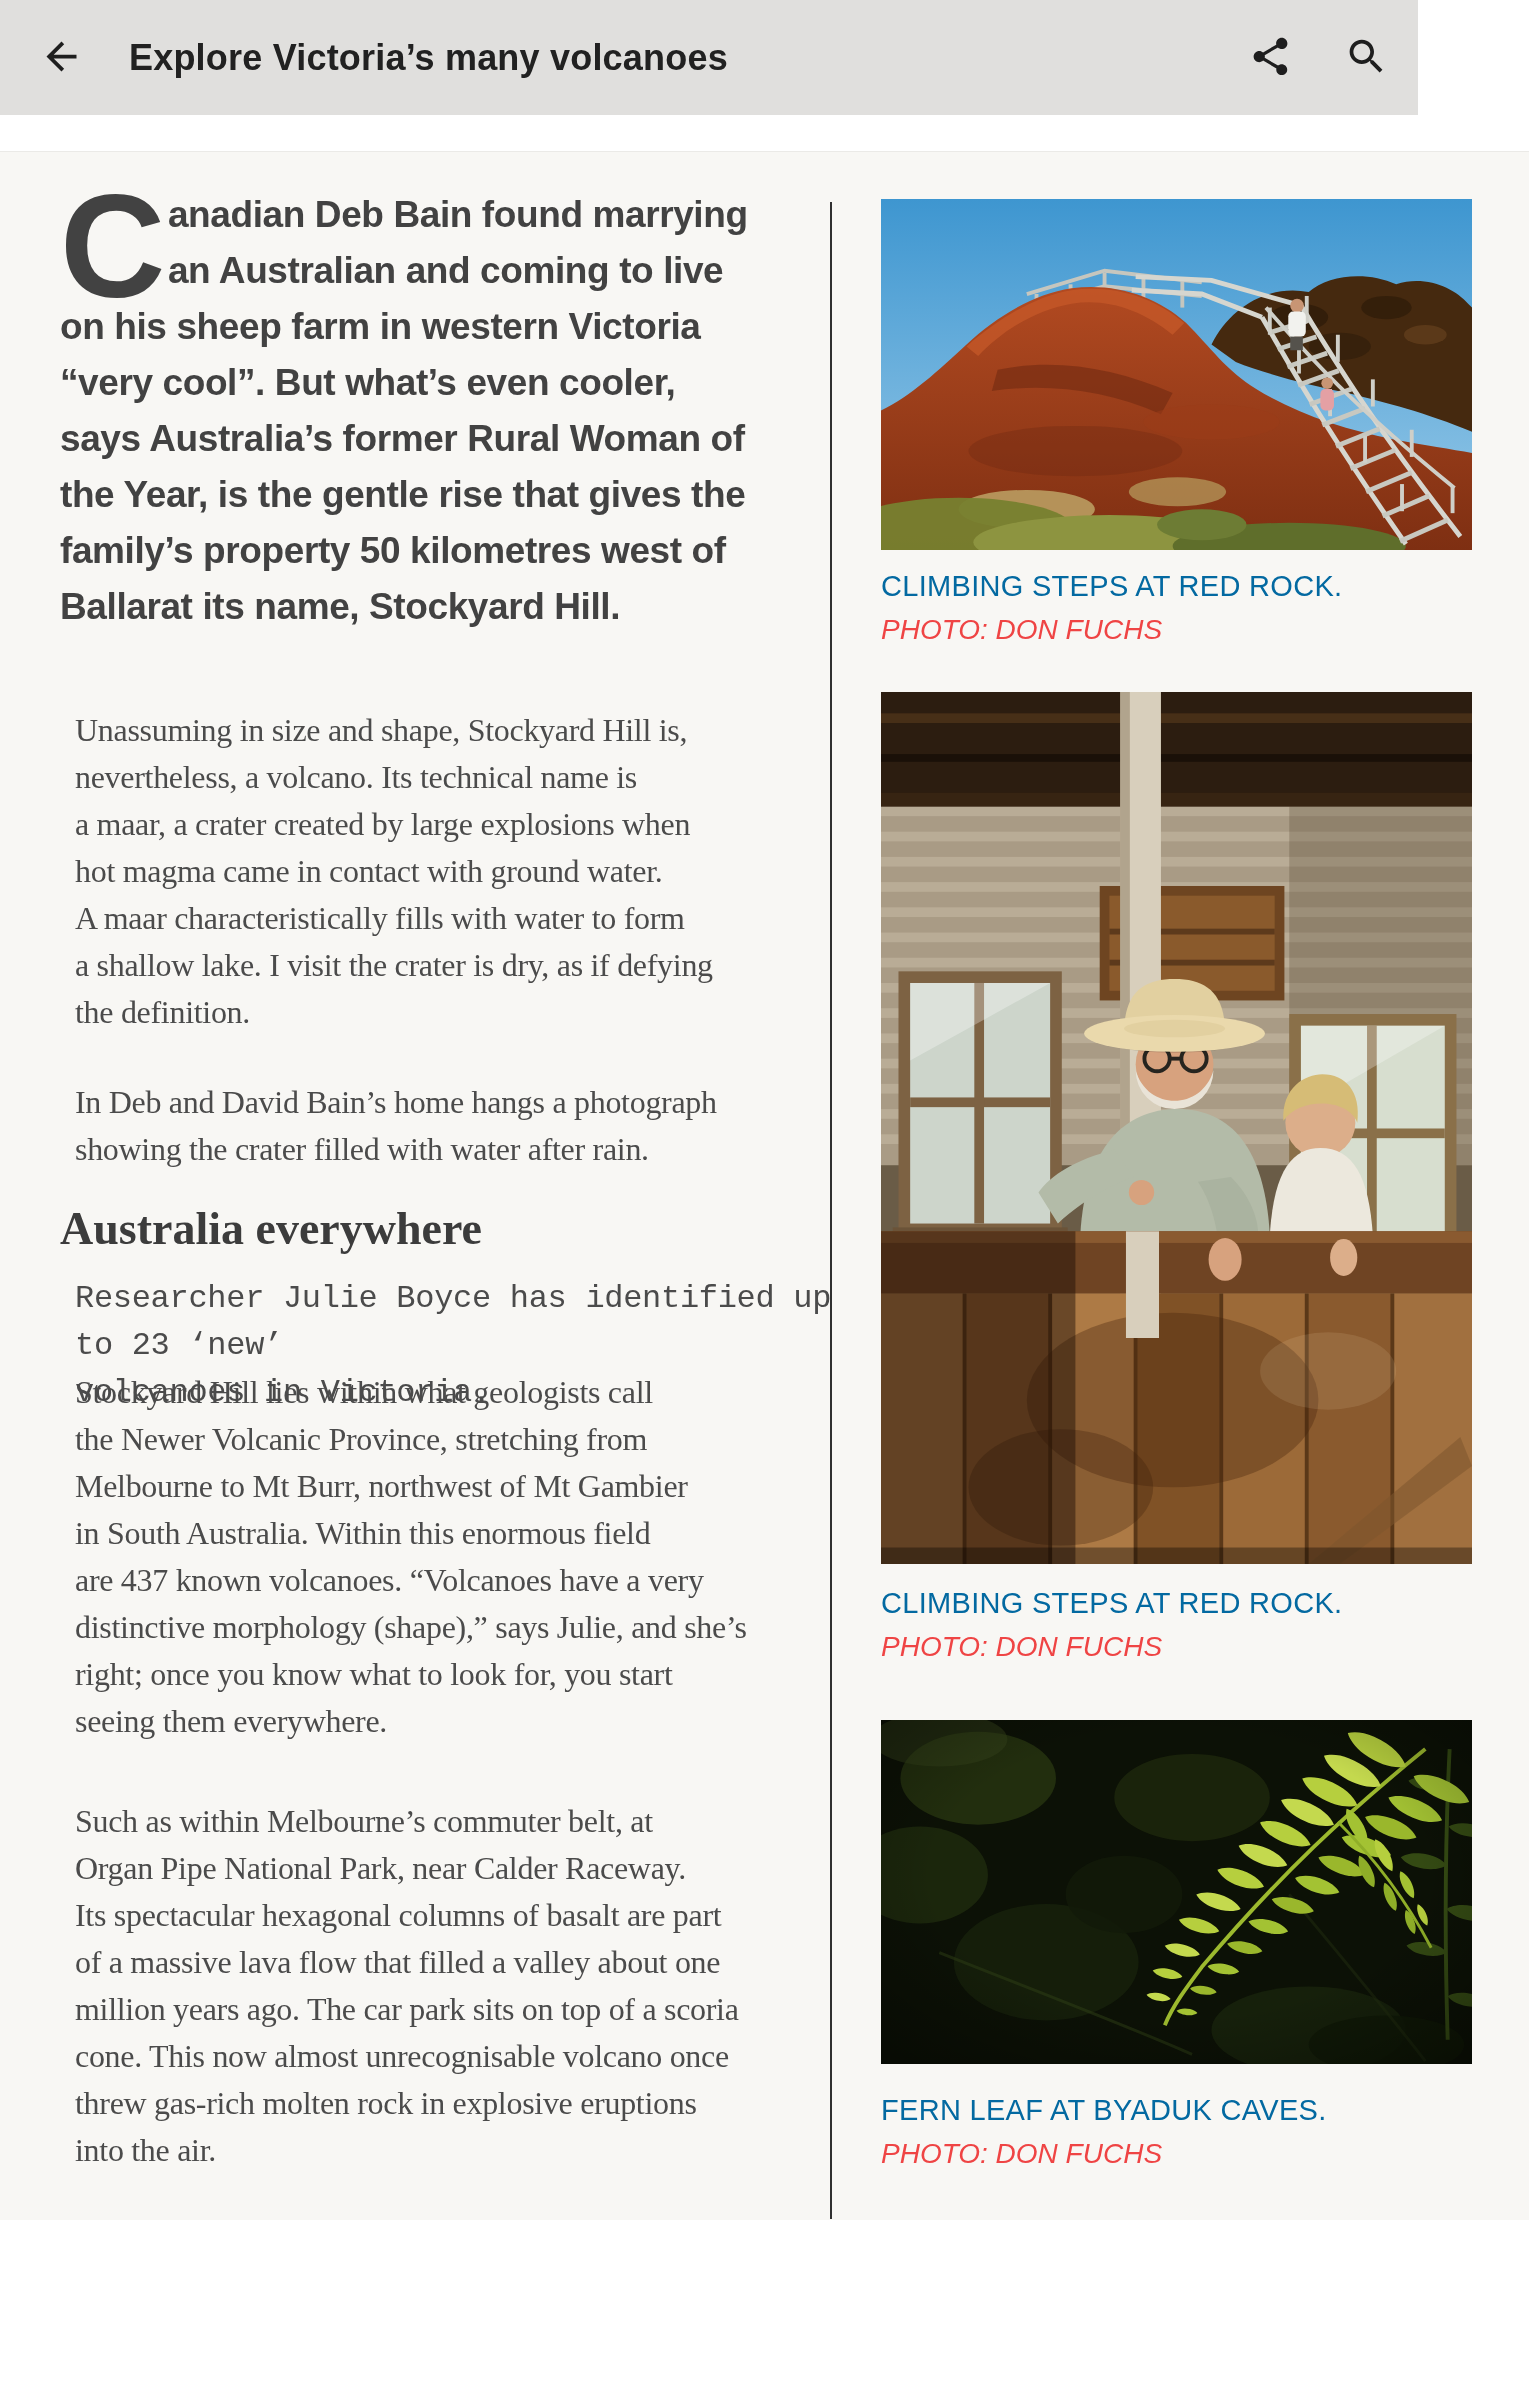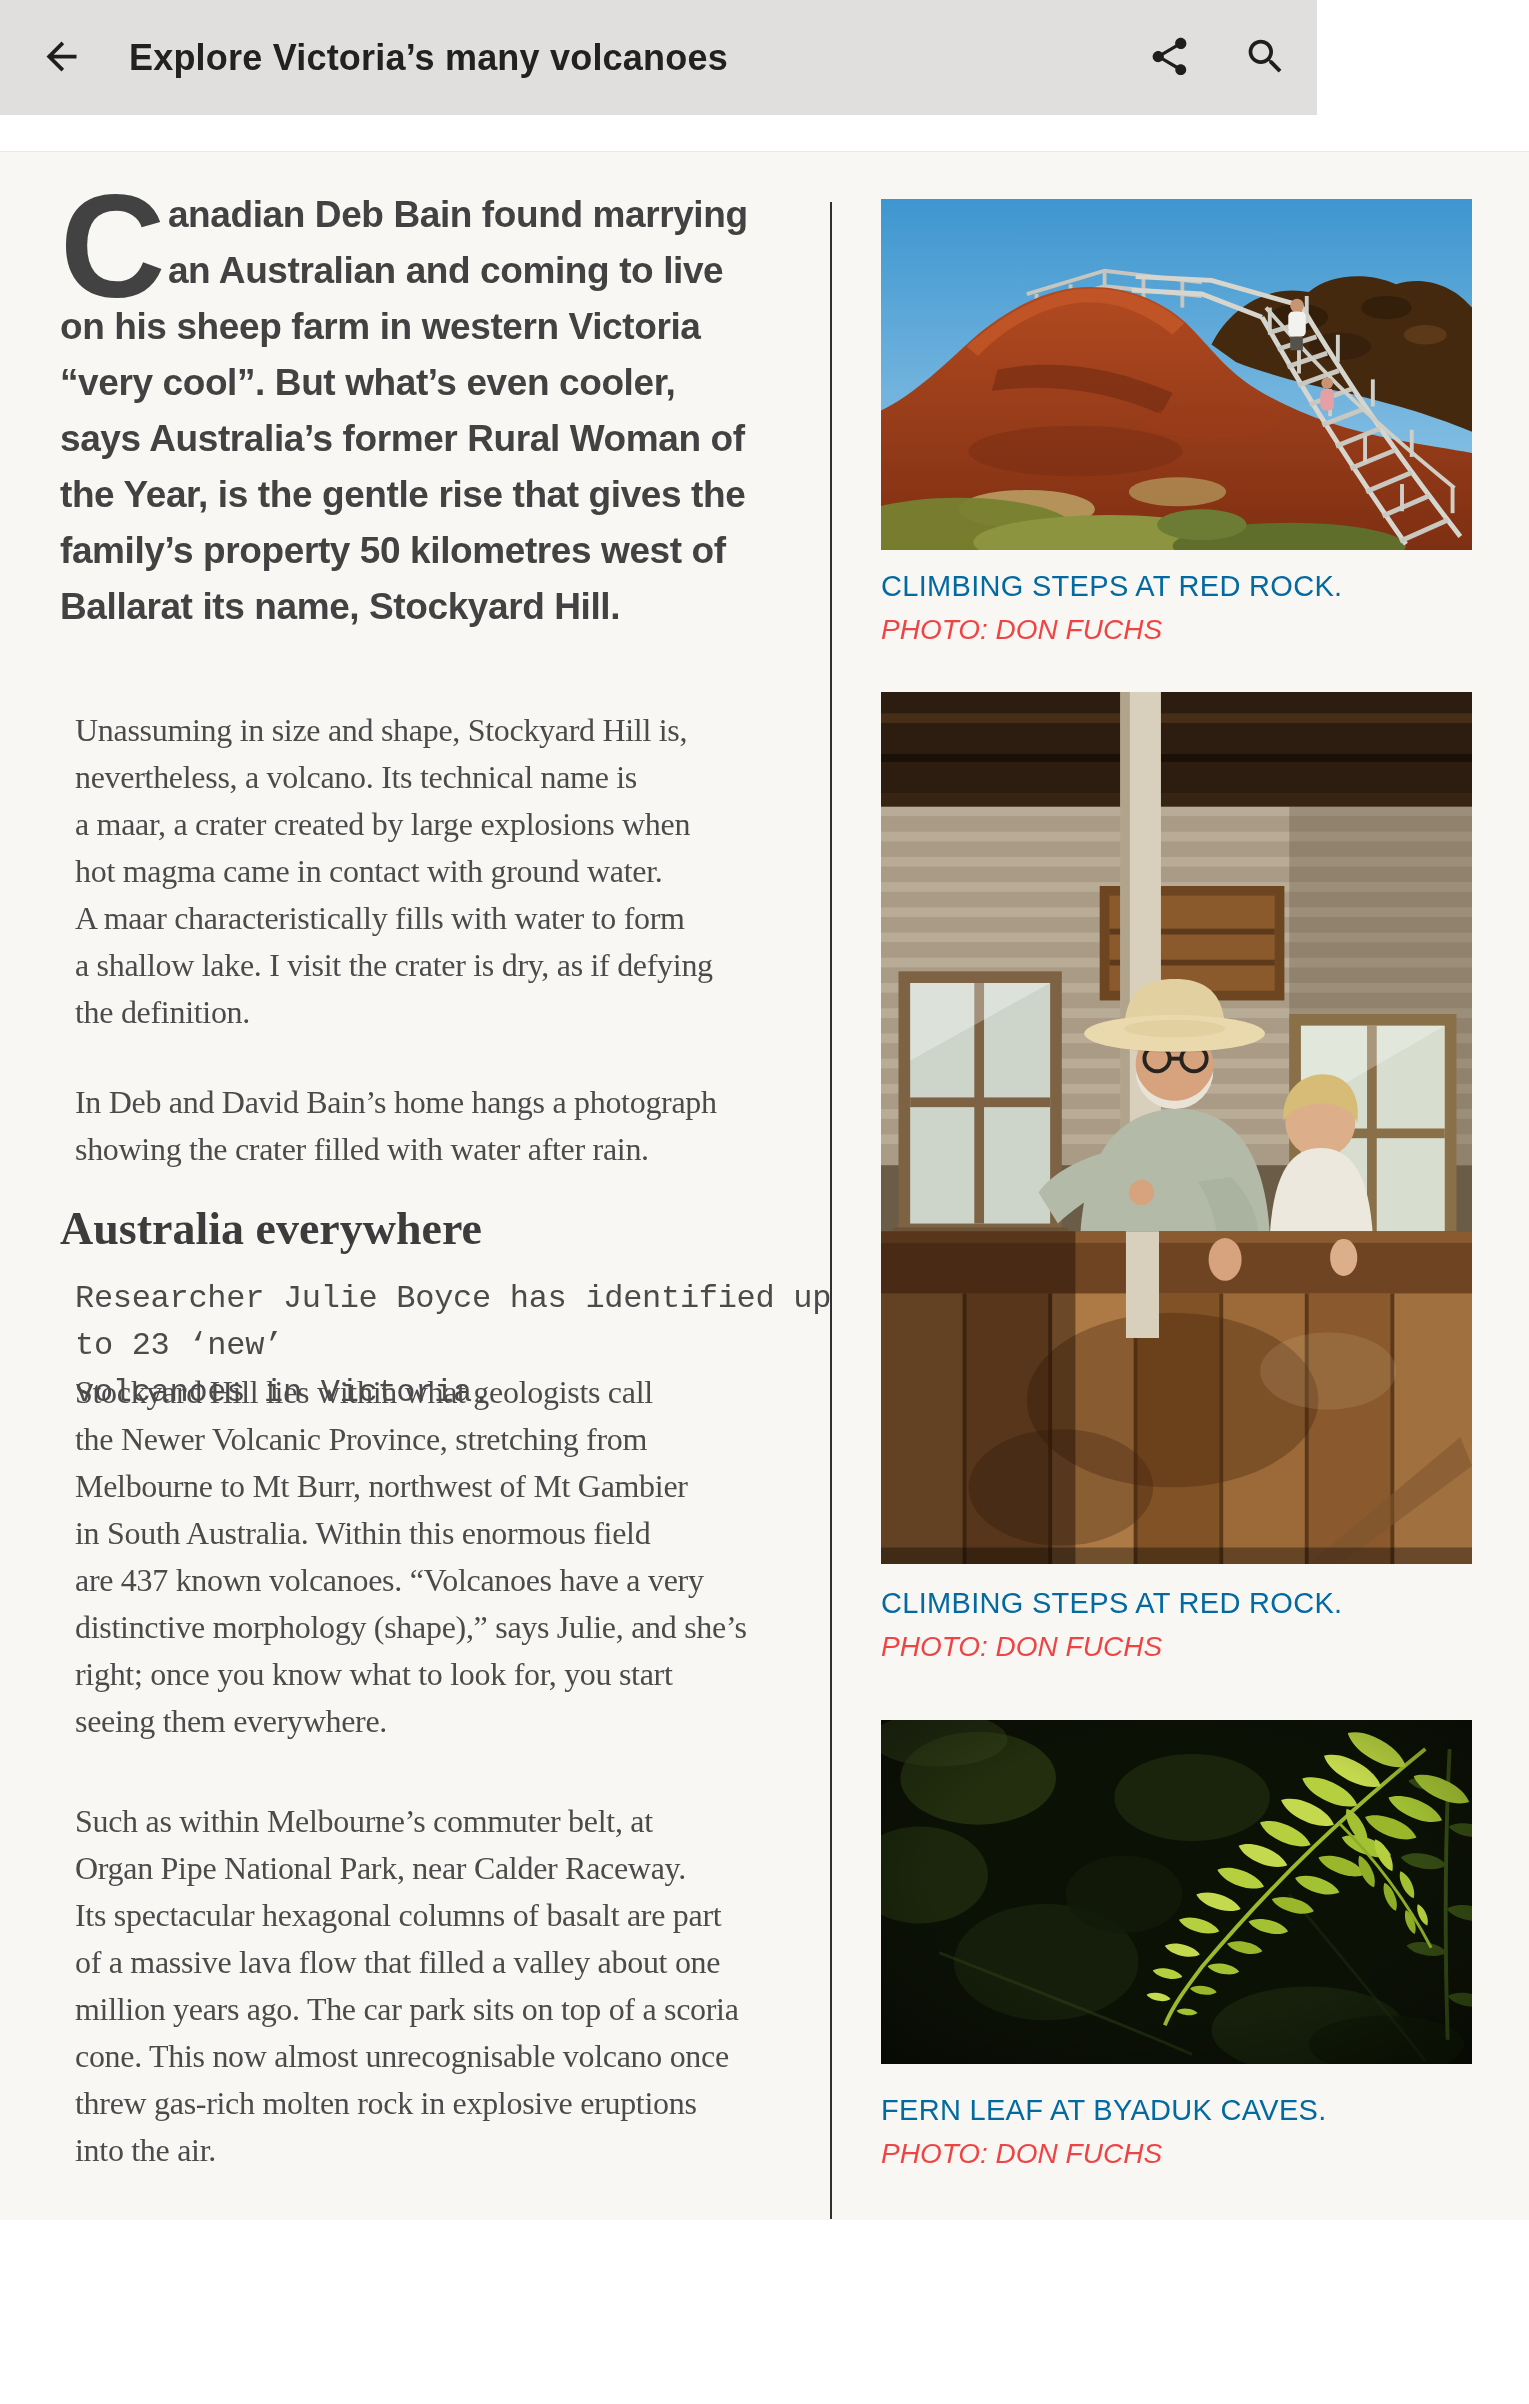--- a/index.html
+++ b/index.html
@@ -1,20 +1,20 @@
 <!DOCTYPE html>
 <html><head>
 <meta charset="utf-8">
 <style>
   html,body{margin:0;padding:0;background:#ffffff;}
   #page{position:relative;width:1529px;height:2405px;background:#ffffff;overflow:hidden;
         font-family:"Liberation Sans",sans-serif;}
 
   
-  .app-bar{position:absolute;left:0;top:0;width:1317px;height:115px;background:#e0dfdd;
+  .app-bar{position:absolute;left:0;top:0;width:1418px;height:115px;background:#e0dfdd;
            display:flex;align-items:center;box-sizing:border-box;padding:0 27px 0 37px;}
   .icon-btn{width:49px;height:49px;display:flex;align-items:center;justify-content:center;
             background:none;border:none;padding:0;cursor:pointer;}
   .icon-btn svg{width:45px;height:45px;fill:#1e1e1e;}
   .app-title{font-size:36px;color:#212121;margin-left:43px;letter-spacing:0.2px;
              white-space:nowrap;flex:0 1 auto;}
   .bar-spacer{flex:1 1 auto;}
   .bar-actions{display:flex;gap:47px;}
 
   

